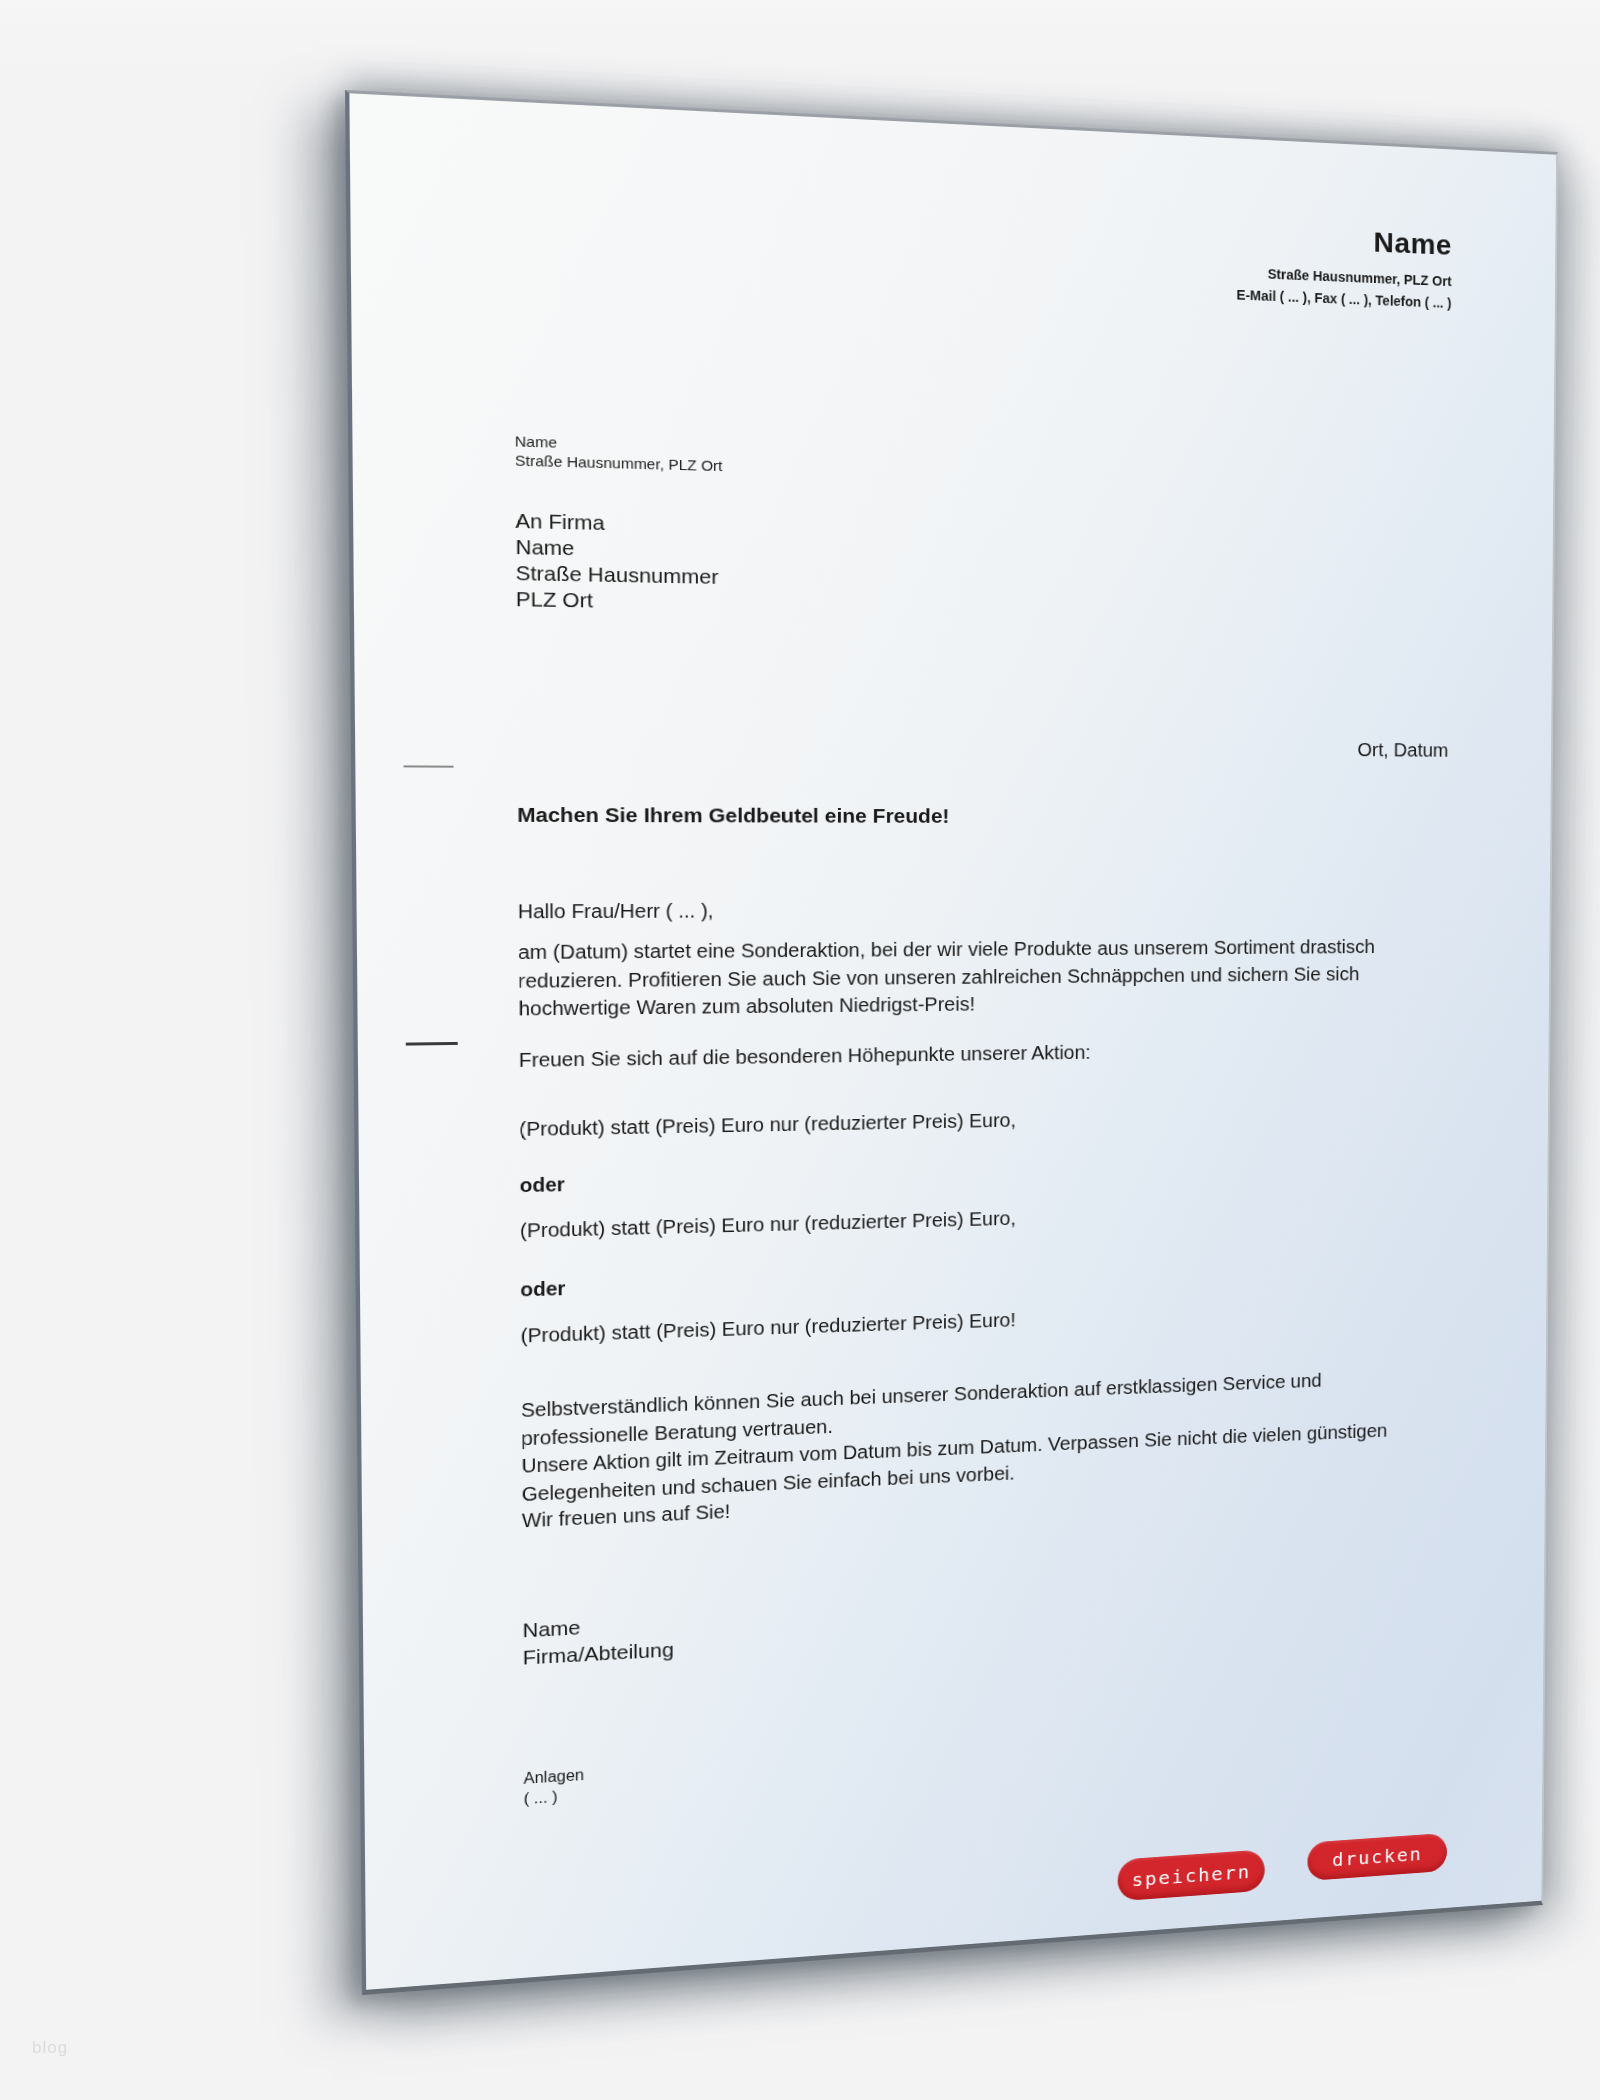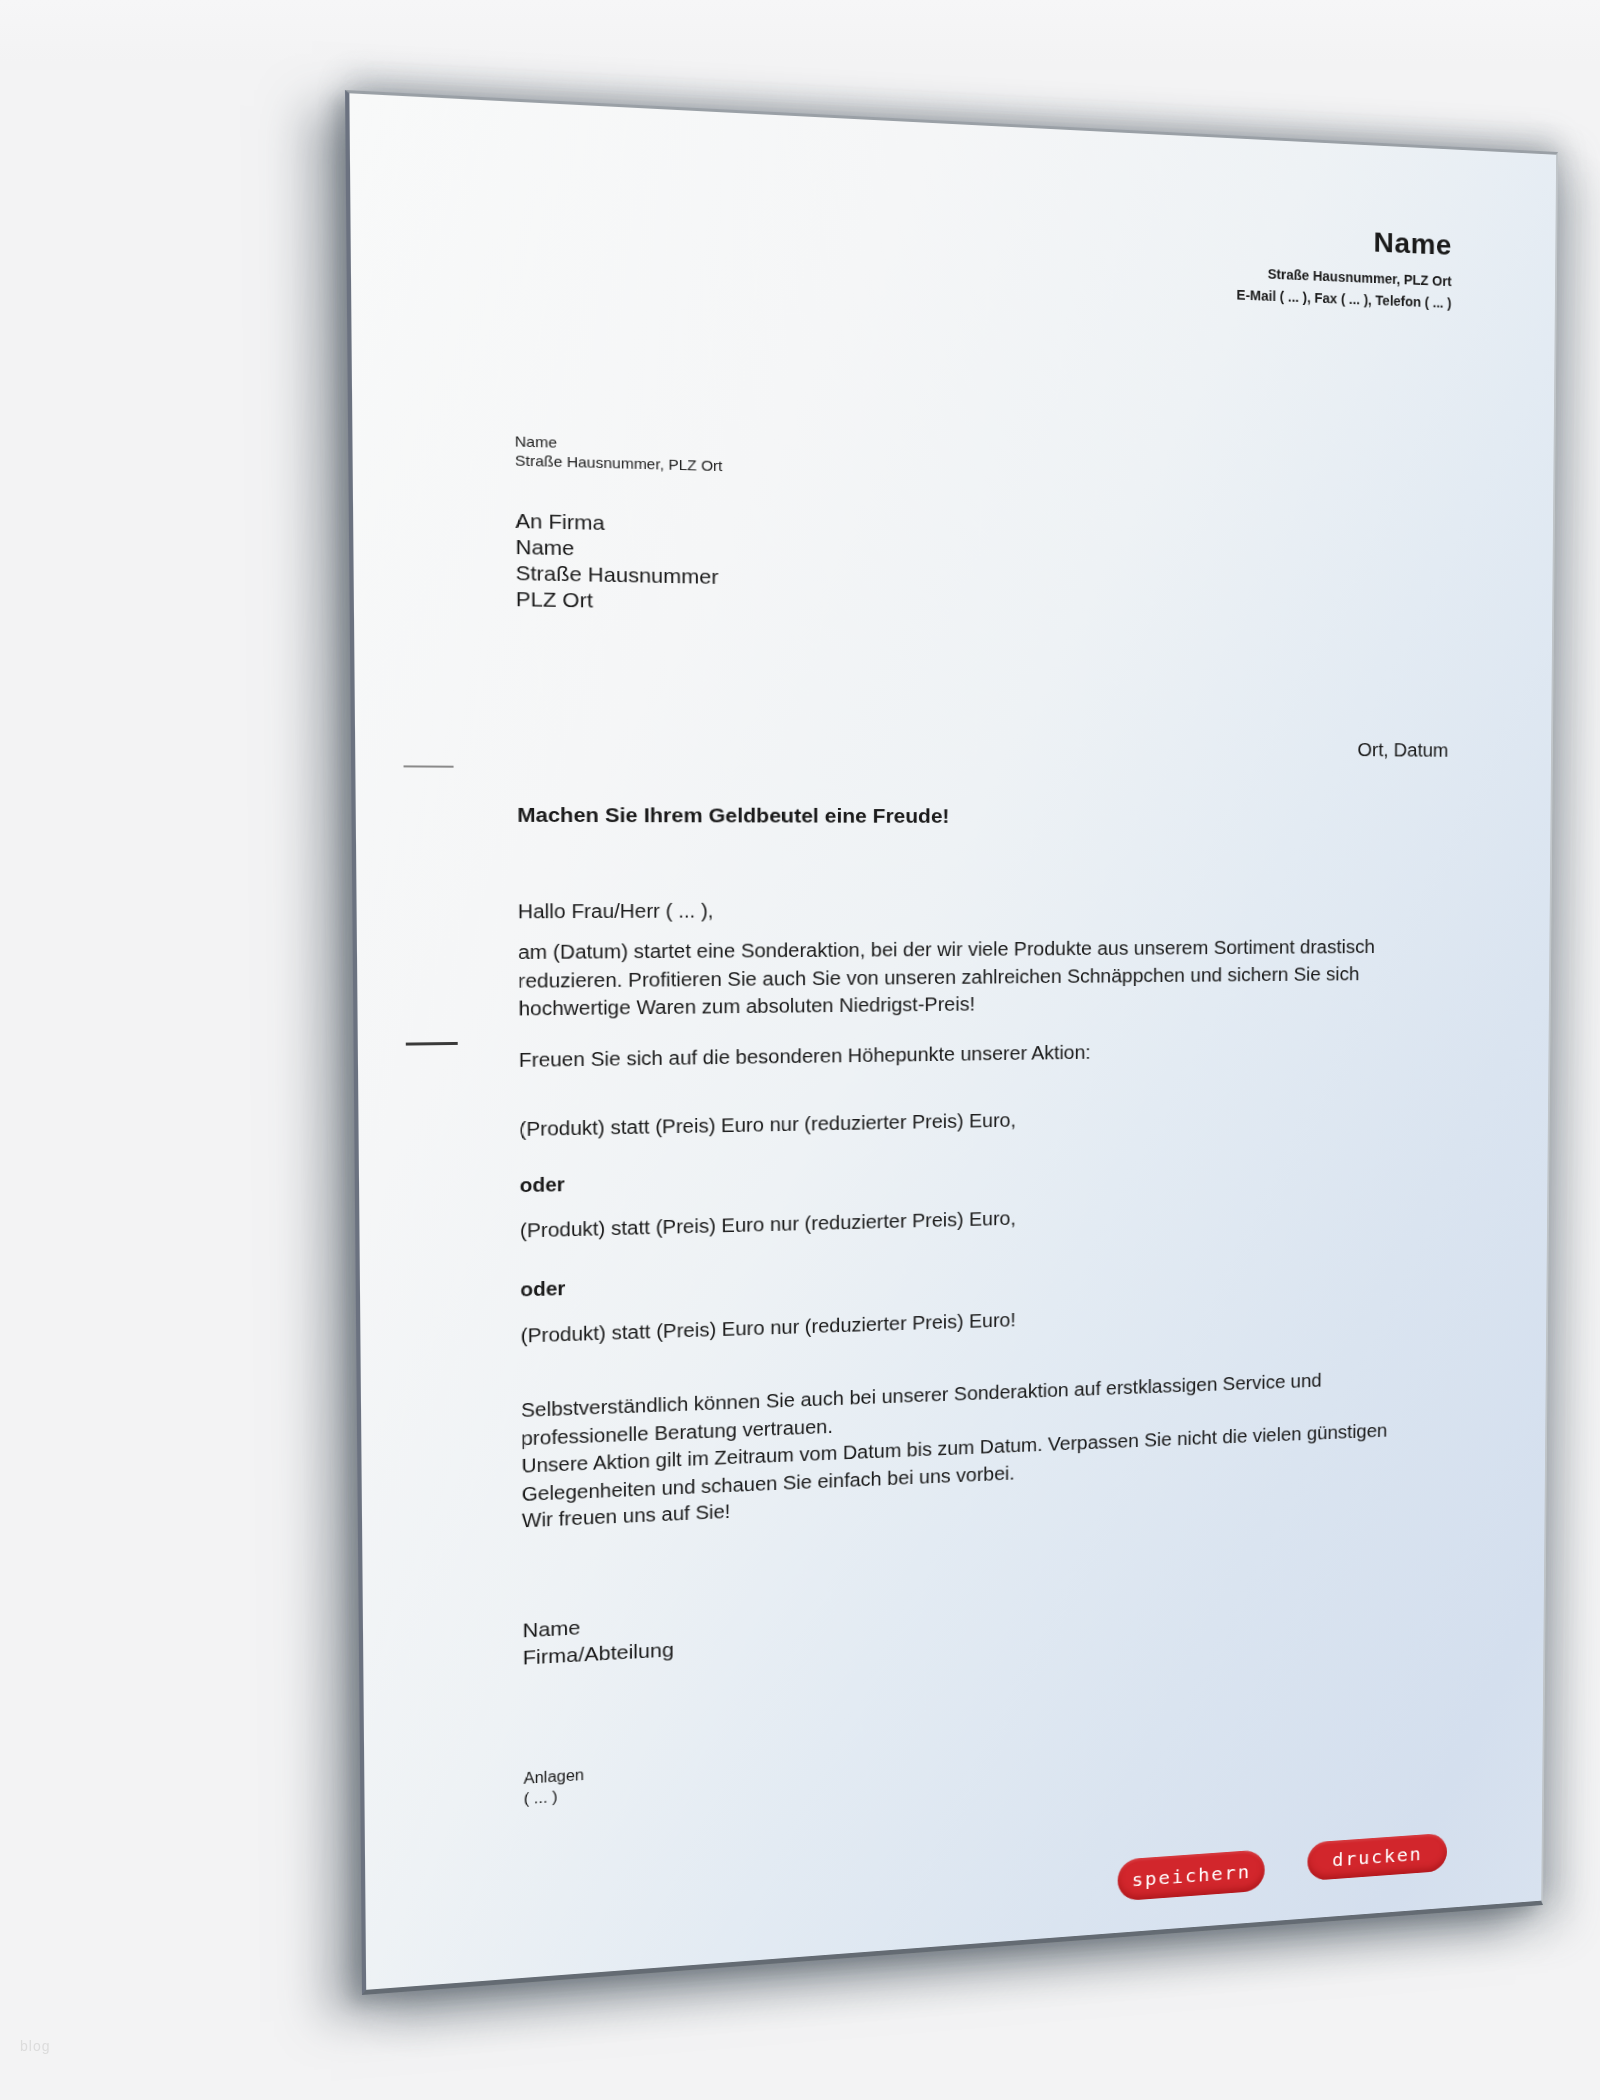--- a/index.html
+++ b/index.html
@@ -112,22 +112,22 @@
     box-shadow: inset 0 -4px 7px rgba(120, 0, 5, 0.38),
                 inset 0 2px 3px rgba(255, 150, 150, 0.25);
     cursor: pointer;
     padding: 0;
   }
   .btn-save  { left: 750px; top: 1818px; width: 156px; height: 45px; }
   .btn-print { left: 952px; top: 1814px; width: 152px; height: 42px; }
 
   .watermark {
     position: absolute;
-    left: 20px; top: 2038px;
-    font-size: 14px;
+    left: 32px; top: 2038px;
+    font-size: 17px;
     color: #dcdcdc;
     letter-spacing: 1px;
   }
 </style>
 </head>
 <body>
 
 <div class="canvas">
 
   <div class="page">

